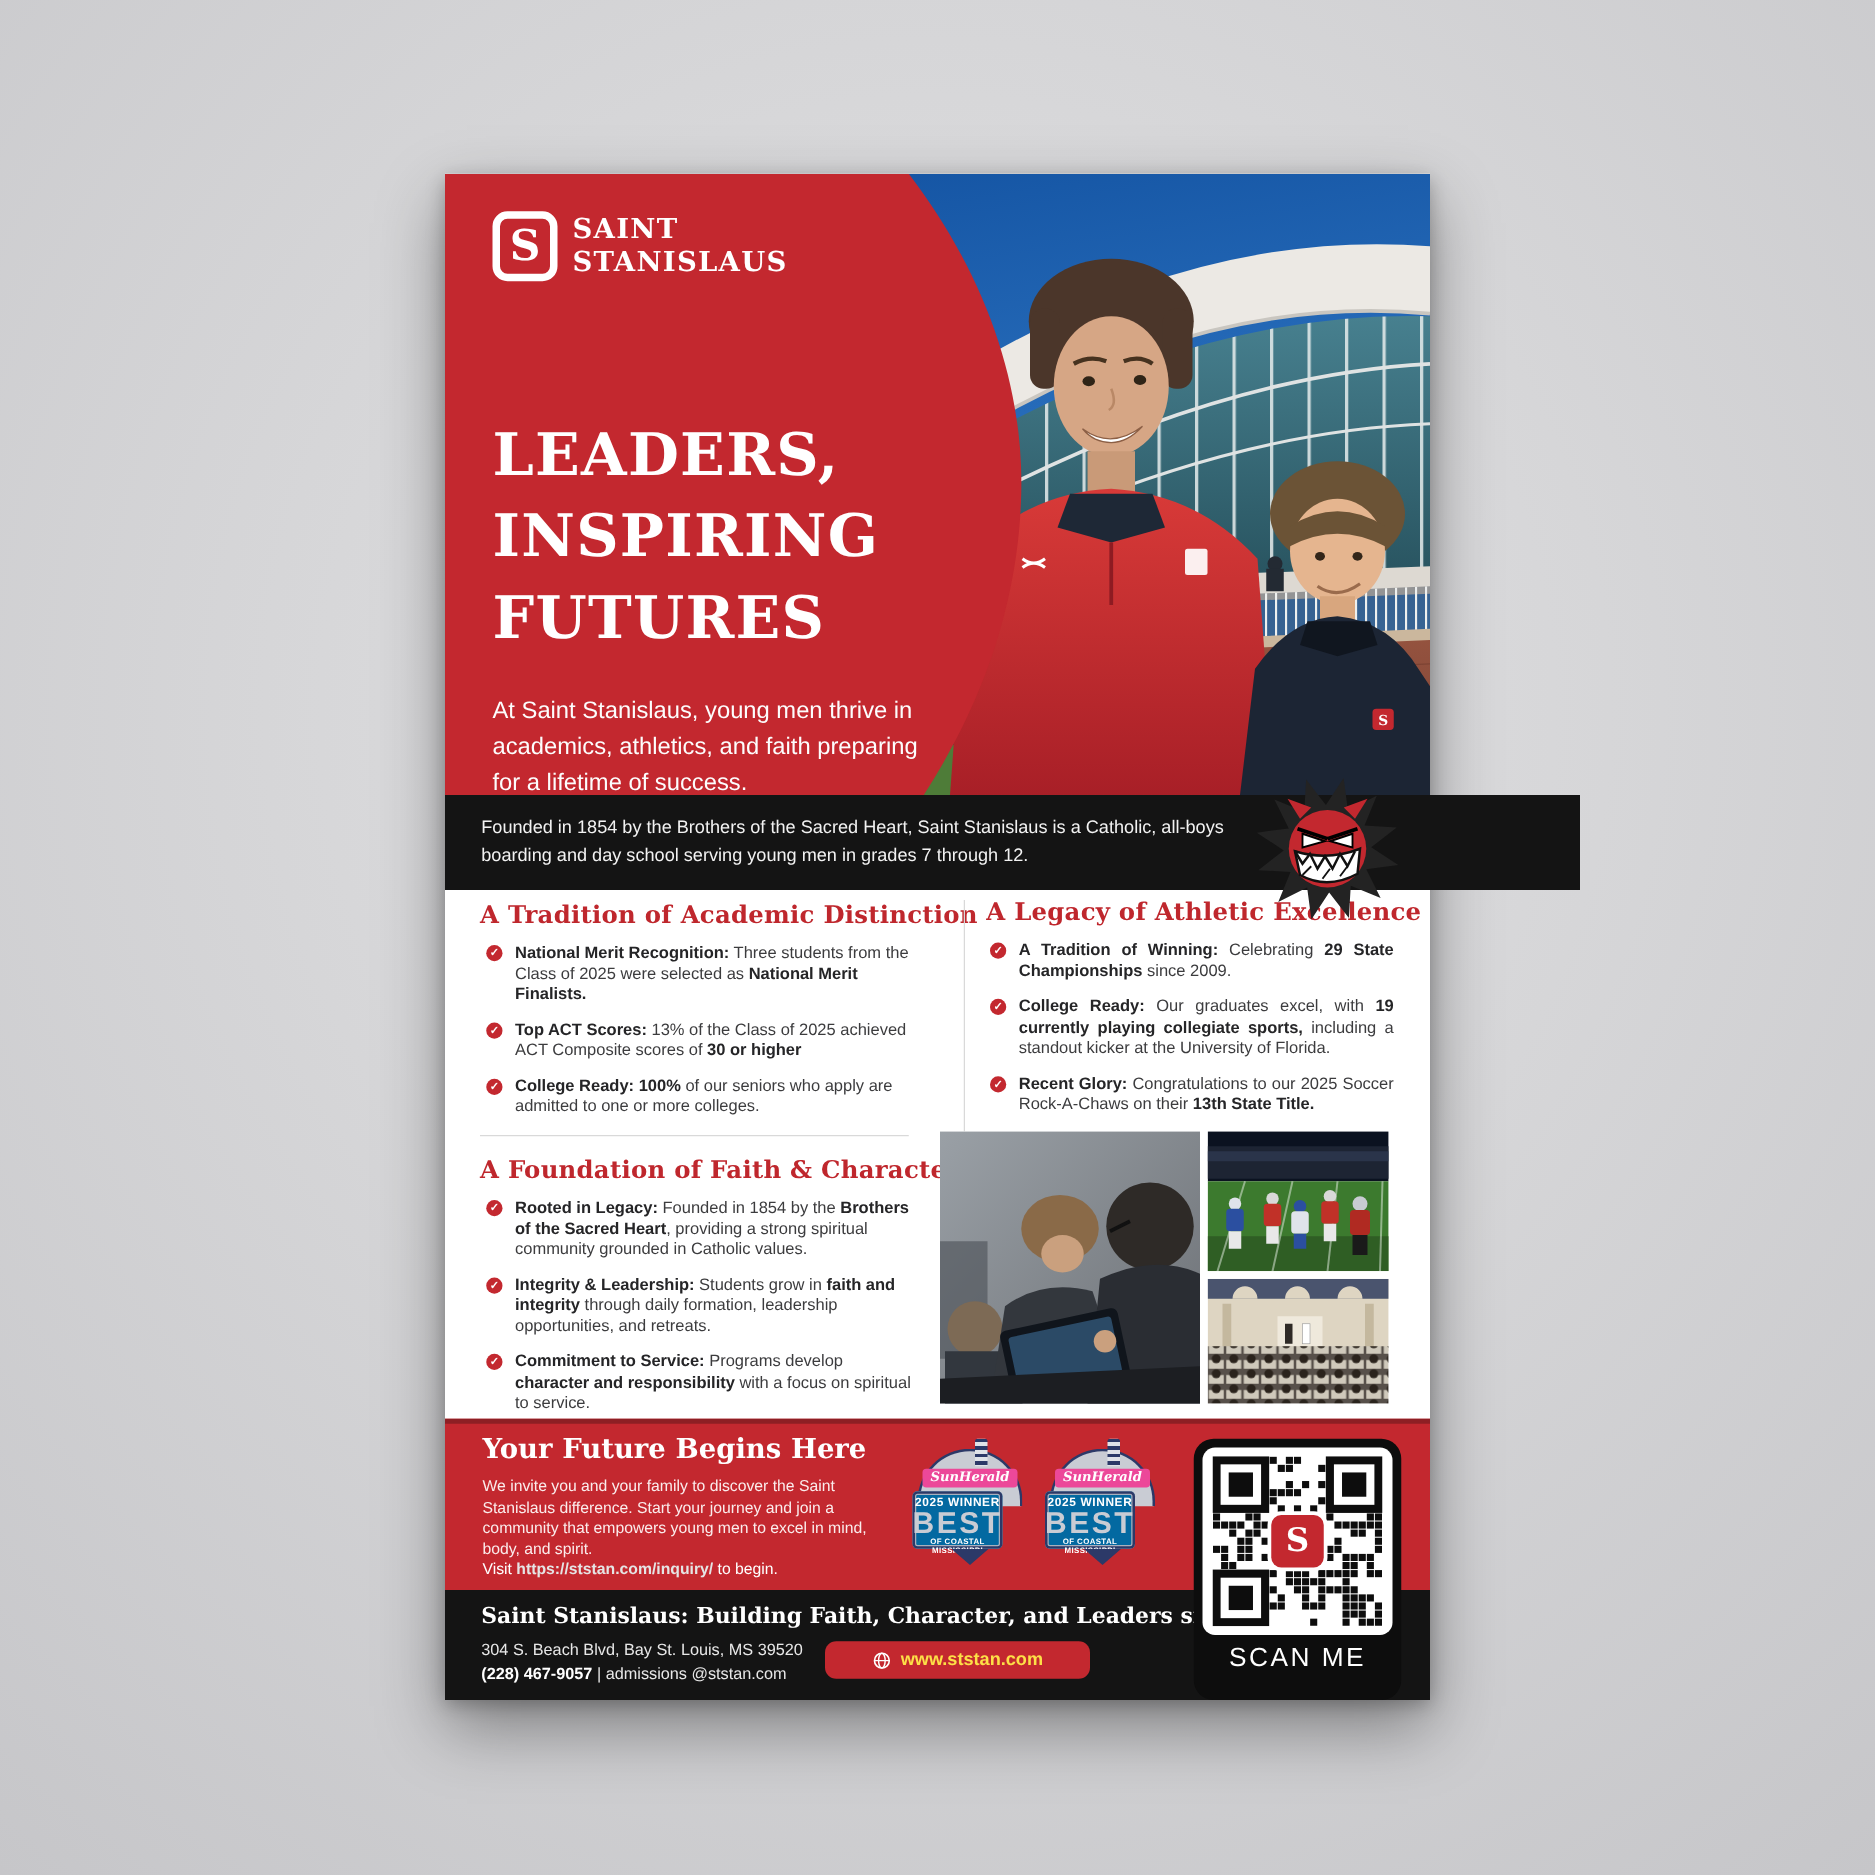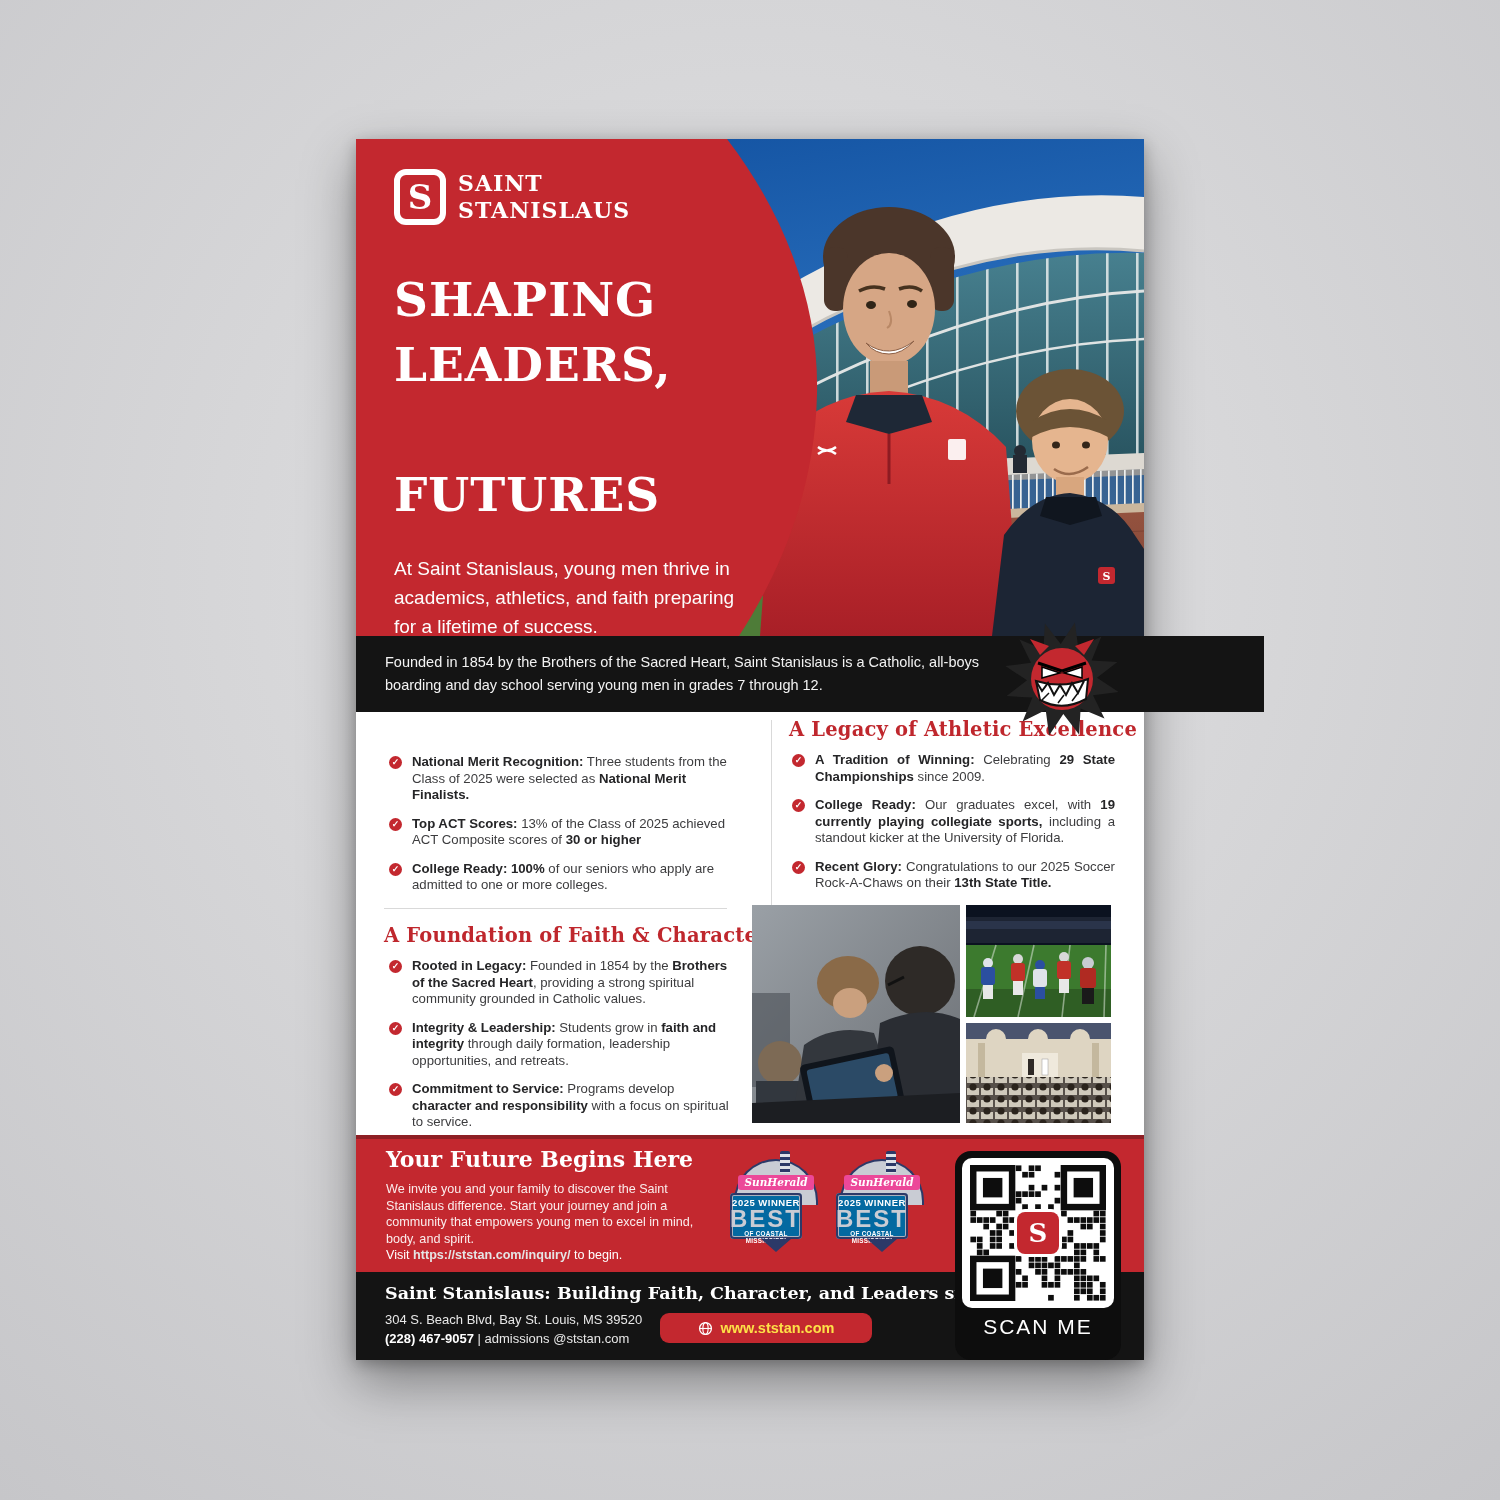--- a/index.html
+++ b/index.html
@@ -201,23 +201,23 @@
       <div class="logo-row">
         <div class="logo-mark">
           <span>S</span>
         </div>
         <div class="logo-name">
           <div>SAINT</div>
           <div>STANISLAUS</div>
         </div>
       </div>
       <h1 class="headline">
-        <span>SHAPING</span><br>
+        <br>
         <span>LEADERS,</span><br>
-        <br>
+        <span>INSPIRING</span><br>
         <span>FUTURES</span>
       </h1>
       <p class="intro">At Saint Stanislaus, young men thrive in academics, athletics, and faith preparing for a lifetime of success.</p>
     </div>
   </div>
 
   <div class="banner">
     <p>Founded in 1854 by the Brothers of the Sacred Heart, Saint Stanislaus is a Catholic, all-boys boarding and day school serving young men in grades 7 through 12.</p>
   </div>
 
@@ -228,20 +228,21 @@
     <path d="M82,40 L92,24 L73,31 Z" fill="#c3282f"></path>
     <path d="M40,52 L58,58 L40,63 Z" fill="#fff" stroke="#000" stroke-width="1.5"></path>
     <path d="M80,52 L62,58 L80,63 Z" fill="#fff" stroke="#000" stroke-width="1.5"></path>
     <path d="M36,48 L60,56 M84,48 L60,56" stroke="#000" stroke-width="3" fill="none"></path>
     <path d="M34,66 Q60,74 86,64 L84,84 Q60,97 38,85 Z" fill="#fff" stroke="#111" stroke-width="2"></path>
     <path d="M34,66 L40,76 L46,68 L52,80 L58,70 L64,80 L70,68 L76,78 L82,66" stroke="#111" stroke-width="2" fill="none"></path>
     <path d="M40,85 L47,78 M56,88 L62,80 M70,86 L76,78" stroke="#111" stroke-width="1.5" fill="none"></path>
   </svg>
 
   <div class="main">
+    <h3 class="sec-title" style="left:28px; top:8px;">A Tradition of Academic Distinction</h3>
     <div class="bullets" style="left:33px; top:42px; width:340px;">
         <div class="bullet">
           <span class="b-ic">✓</span>
           <p><b>National Merit Recognition:</b><span> Three students from the Class of 2025 were selected as </span><b>National Merit Finalists.</b></p>
         </div>
         <div class="bullet">
           <span class="b-ic">✓</span>
           <p><b>Top ACT Scores:</b><span> 13% of the Class of 2025 achieved ACT Composite scores of </span><b>30 or higher</b></p>
         </div>
         <div class="bullet">

